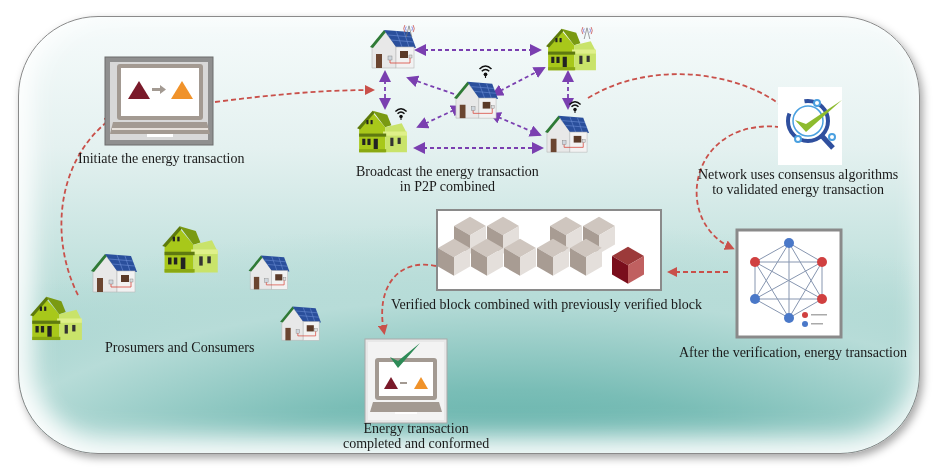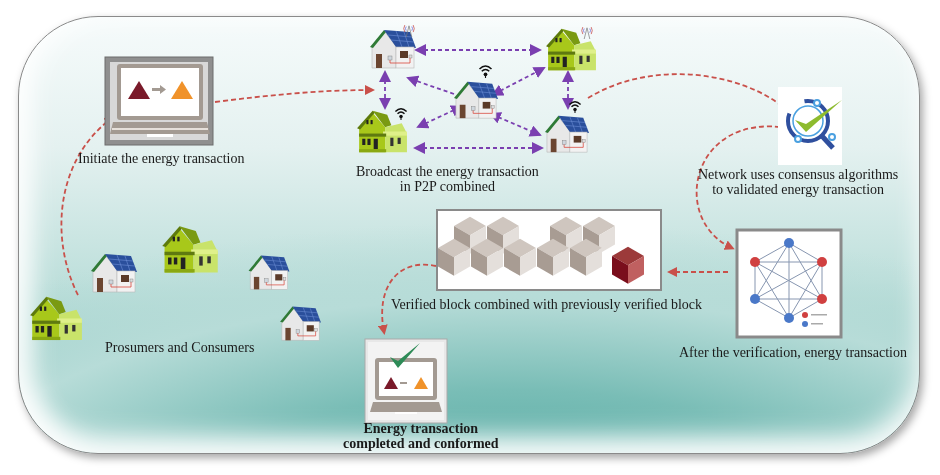--- a/index.html
+++ b/index.html
@@ -245,16 +245,16 @@
   <div>Network uses consensus algorithms</div>
   <div>to validated  energy transaction</div>
 </div>
 <div class="lbl" style="left:105px; top:340px;">Prosumers and Consumers</div>
 <div class="lbl" style="left:391px; top:297px;">
   <div>Verified block combined with previously verified block</div>
 </div>
 <div class="lbl" style="left:679px; top:345px;">
   <div>After the verification, energy transaction</div>
 </div>
-<div class="lbl" style="left:343px; top:421px;font-weight:bold;">
+<div class="lbl" style="left:343px; top:421px;">
   <div>Energy transaction</div>
   <div>completed and conformed</div>
 </div>
 
 </body></html>

